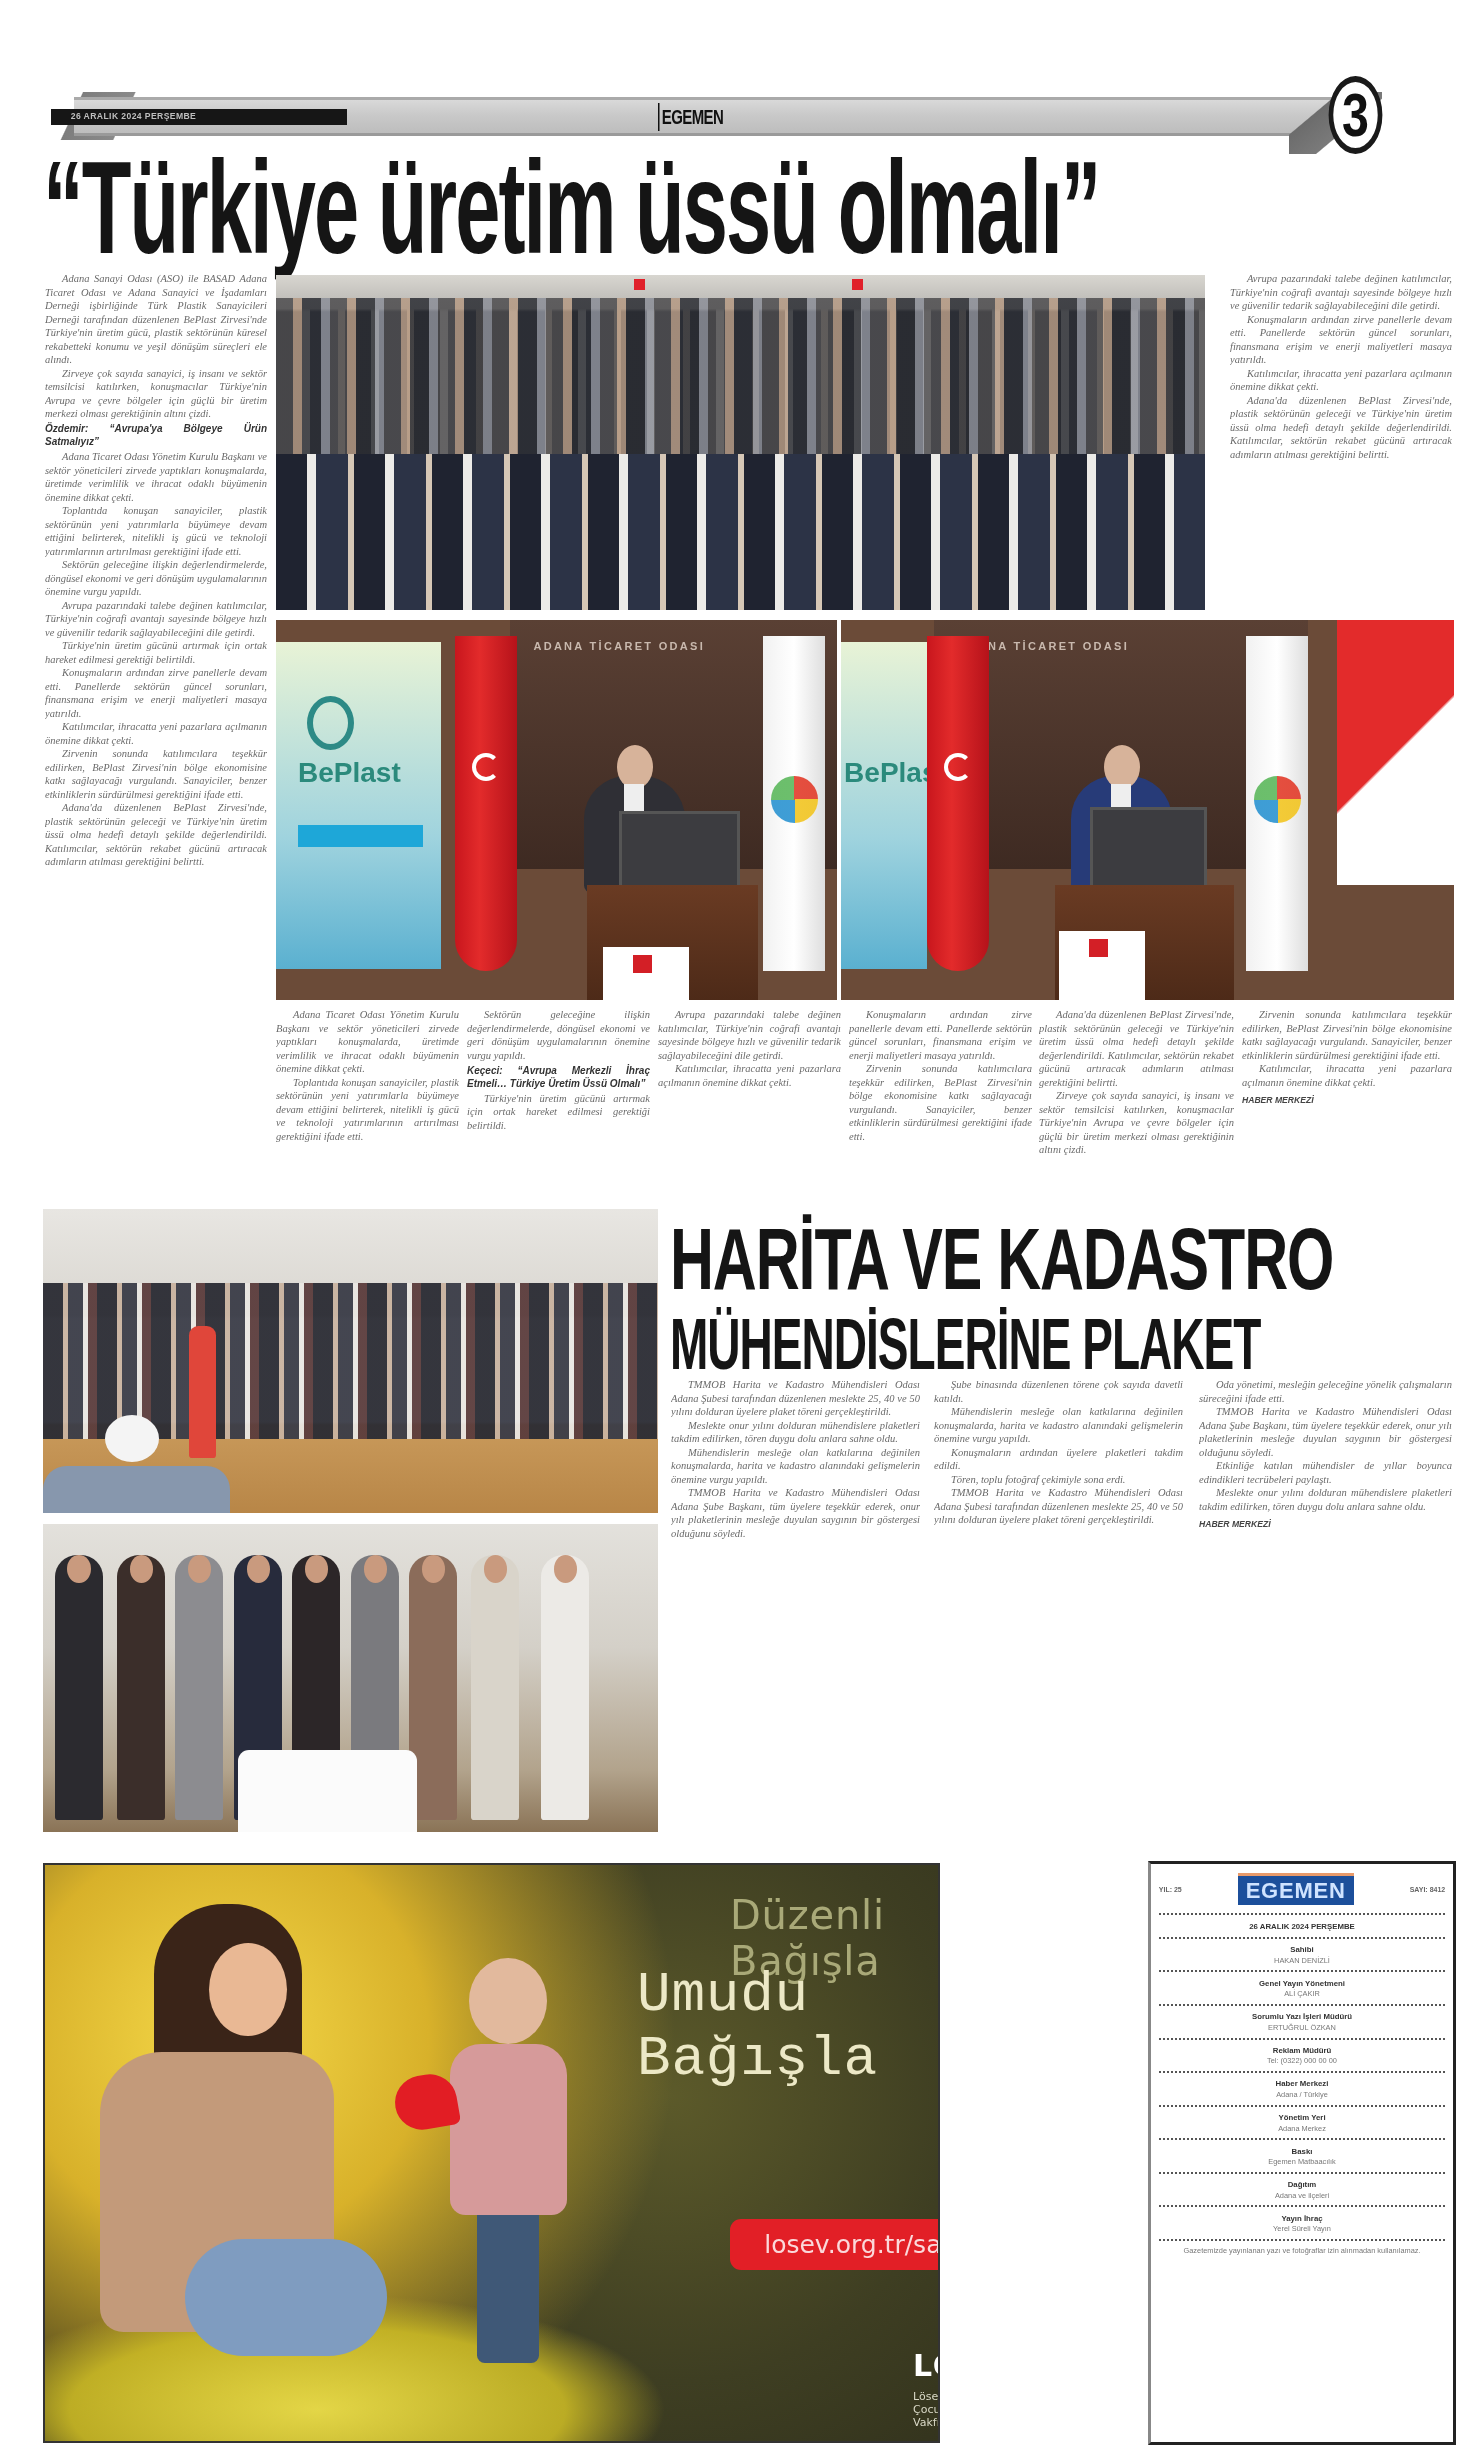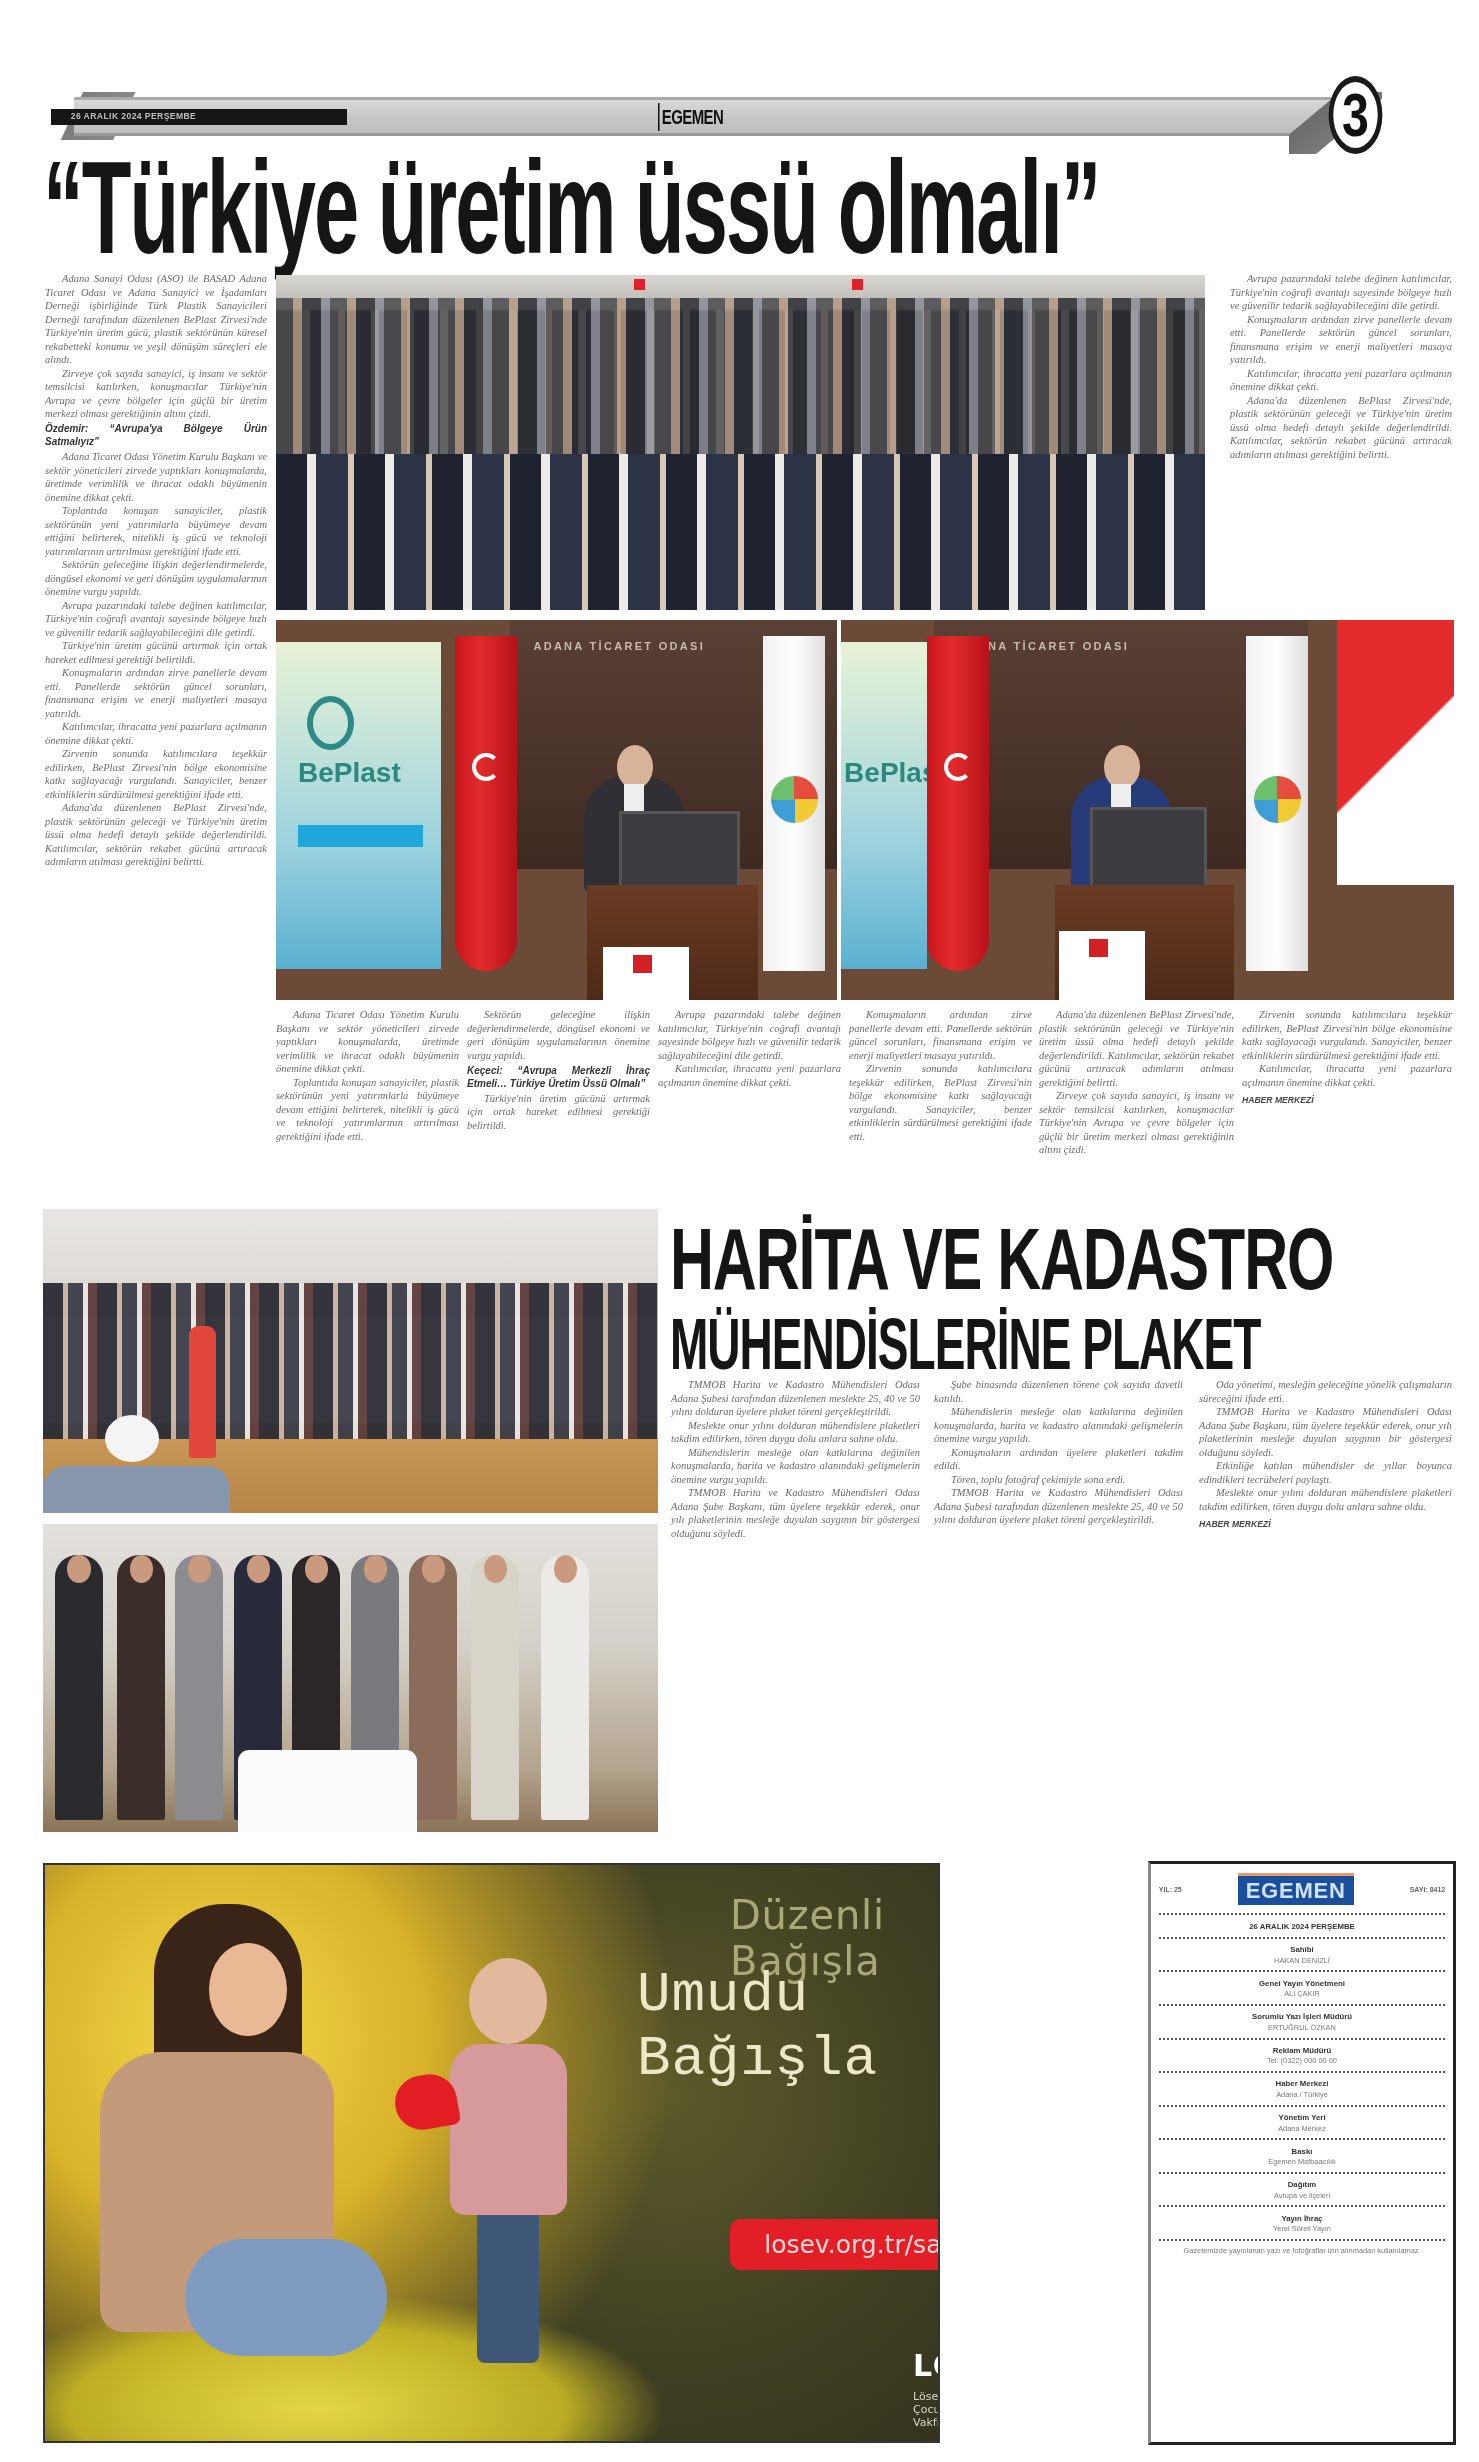--- a/index.html
+++ b/index.html
@@ -365,21 +365,21 @@
   <div class="sec">
       <div class="h">Yönetim Yeri</div>
       <div class="v">Adana Merkez</div>
     </div>
   <div class="sec">
       <div class="h">Baskı</div>
       <div class="v">Egemen Matbaacılık</div>
     </div>
   <div class="sec">
       <div class="h">Dağıtım</div>
-      <div class="v">Avrupa ve ilçeleri</div>
+      <div class="v">Adana ve ilçeleri</div>
     </div>
   <div class="sec">
       <div class="h">Yayın İhraç</div>
       <div class="v">Yerel Süreli Yayın</div>
     </div>
   <div class="sec">
       <div class="v">Gazetemizde yayınlanan yazı ve fotoğraflar izin alınmadan kullanılamaz.</div>
     </div>
 </div>
 

